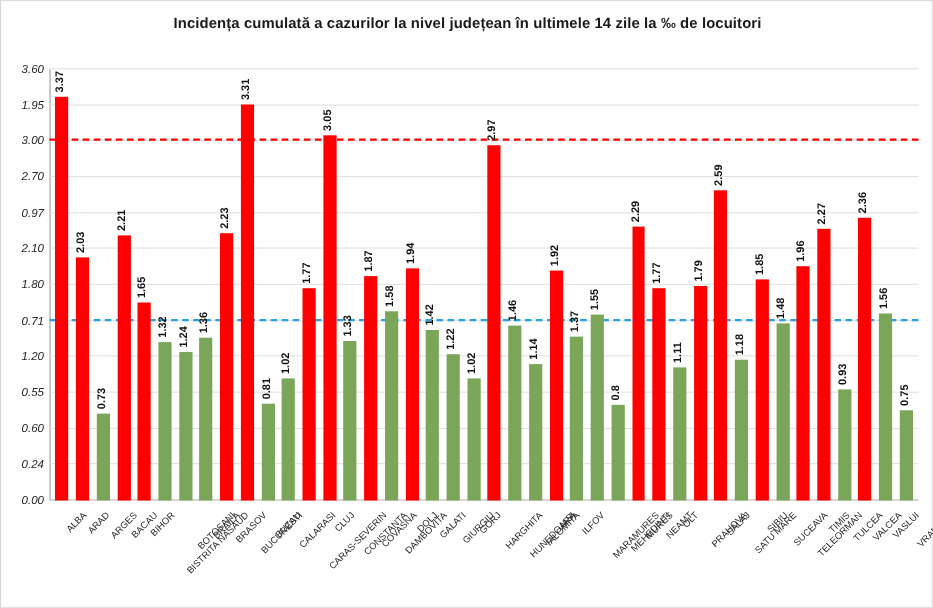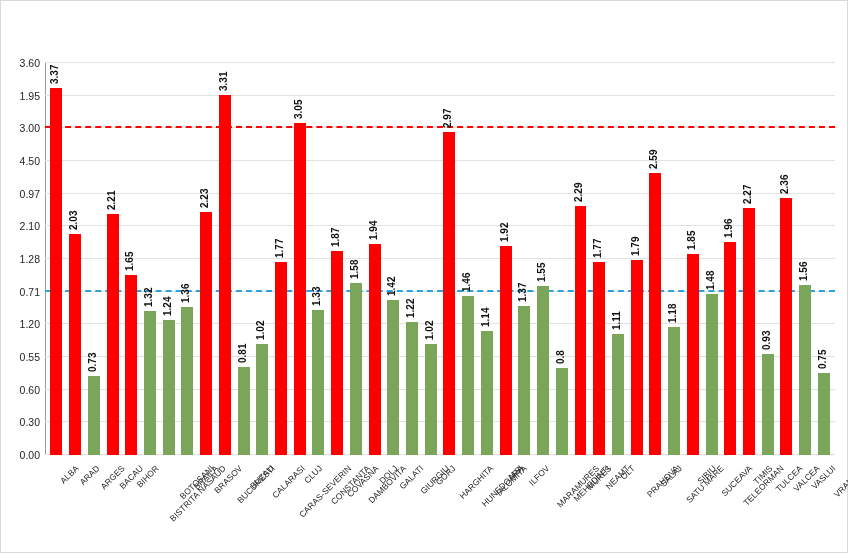--- a/index.html
+++ b/index.html
@@ -58,20 +58,21 @@
     border-top: 1px solid #e2e2e2;
   }
   .ytick-label {
     position: absolute;
     right: 100%;
     margin-right: 5px;
     transform: translateY(-50%);
     font-size: 10.5px;
     color: #262626;
     white-space: nowrap;
+    font-style: italic;
   }
   .threshold {
     position: absolute;
     left: 0;
     width: 100%;
     height: 0;
     border-top: 2px dashed;
   }
   #bars {
     position: absolute;
@@ -133,53 +134,54 @@
     color: #262626;
     white-space: nowrap;
     text-align: right;
   }
 </style>
 </head>
 <body>
 
 <div id="chart-root">
 
+  <div id="chart-title">Incidența cumulată a cazurilor la nivel județean în ultimele 14 zile la ‰ de locuitori</div>
 
   <div id="plot">
     <div id="plot-frame"></div>
     <div id="gridlines">
         <div class="gridline" style="bottom: 0%;">
           <span class="ytick-label">0.00</span>
         </div>
         <div class="gridline" style="bottom: 8.33333%;">
-          <span class="ytick-label">0.30</span>
+          <span class="ytick-label">0.24</span>
         </div>
         <div class="gridline" style="bottom: 16.6667%;">
           <span class="ytick-label">0.60</span>
         </div>
         <div class="gridline" style="bottom: 25%;">
           <span class="ytick-label">0.55</span>
         </div>
         <div class="gridline" style="bottom: 33.3333%; text-align: center;">
           <span class="ytick-label">1.20</span>
         </div>
         <div class="gridline" style="bottom: 41.6667%;">
           <span class="ytick-label">0.71</span>
         </div>
         <div class="gridline" style="bottom: 50%;">
-          <span class="ytick-label">1.28</span>
+          <span class="ytick-label">1.80</span>
         </div>
         <div class="gridline" style="bottom: 58.3333%;">
           <span class="ytick-label">2.10</span>
         </div>
         <div class="gridline" style="bottom: 66.6667%;">
           <span class="ytick-label">0.97</span>
         </div>
         <div class="gridline" style="bottom: 75%;">
-          <span class="ytick-label">4.50</span>
+          <span class="ytick-label">2.70</span>
         </div>
         <div class="gridline" style="bottom: 83.3333%;">
           <span class="ytick-label">3.00</span>
         </div>
         <div class="gridline" style="bottom: 91.6667%;">
           <span class="ytick-label">1.95</span>
         </div>
         <div class="gridline" style="bottom: 100%;">
           <span class="ytick-label">3.60</span>
         </div>

